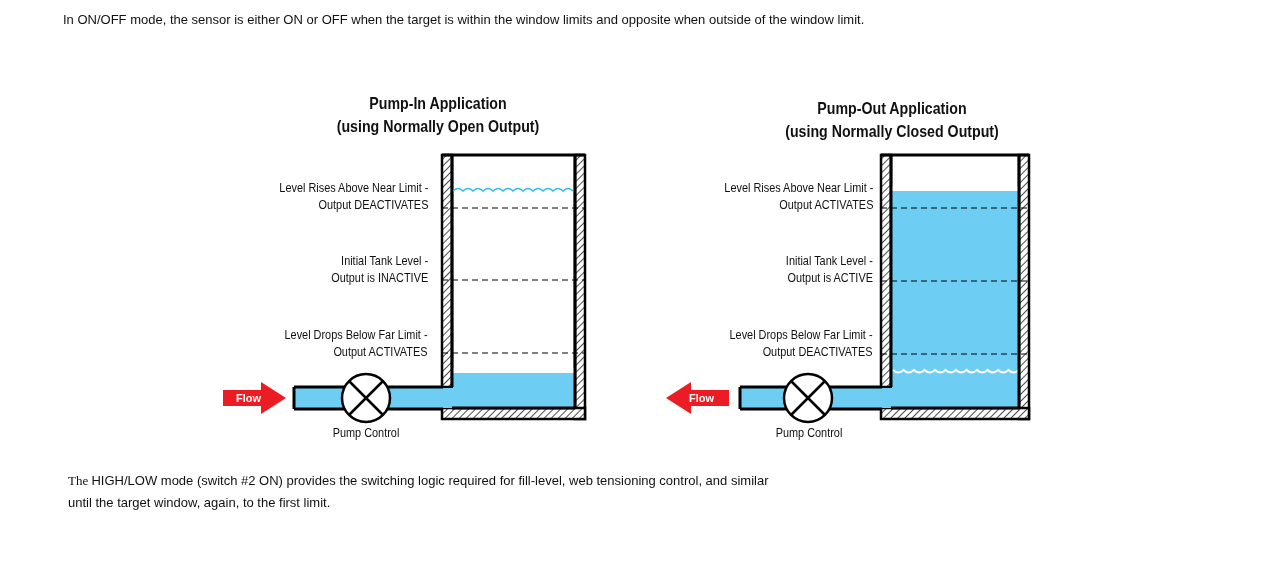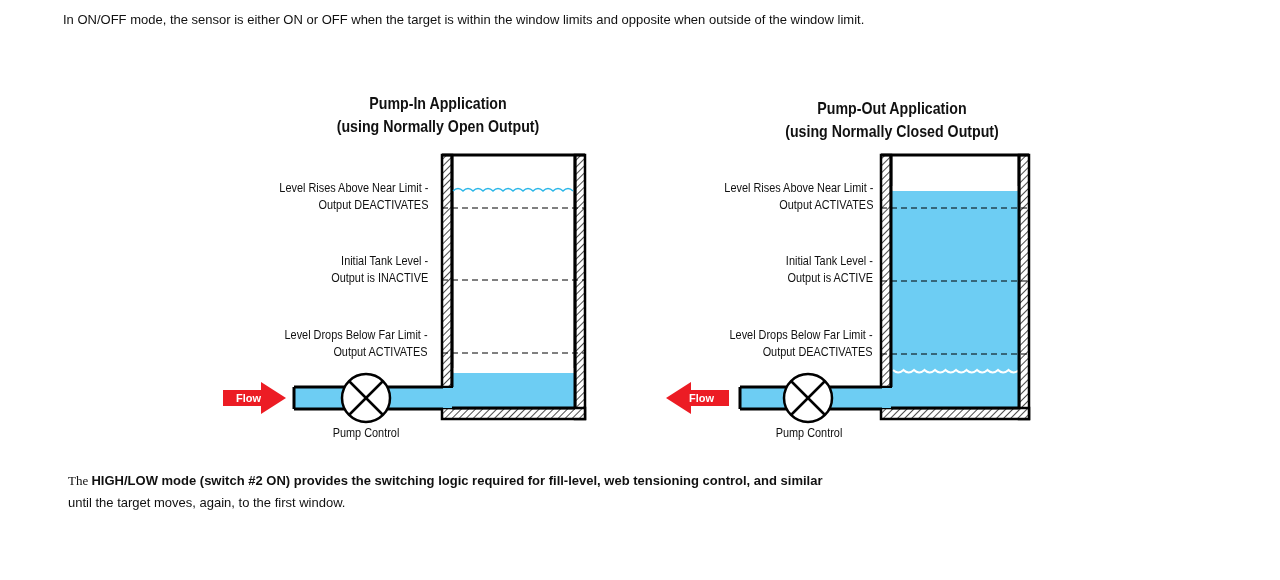--- a/index.html
+++ b/index.html
@@ -1,21 +1,21 @@
 <!DOCTYPE html>
 <html><head>
 <meta charset="utf-8">
 <style>
   html, body { margin: 0; padding: 0; background: #ffffff; }
   body { width: 1280px; height: 580px; position: relative; overflow: hidden;
          font-family: "Liberation Sans", sans-serif; color: #111; }
   .para { position: absolute; font-size: 13px; line-height: 21.5px; color: #111; }
   .para-top { left: 63px; top: 9px; width: 1140px; }
   .para-bottom { left: 68px; top: 470px; width: 1140px; }
-  .para b { font-weight: bold; }
+  .para b { font-weight: normal; }
   .title { position: absolute; text-align: center; font-weight: bold;
            font-size: 16.5px; line-height: 23px; color: #111; transform: scaleX(0.86); transform-origin: center top; }
   .lbl { position: absolute; text-align: right; font-size: 12.4px; line-height: 17px;
          color: #111; transform: scaleX(0.88); transform-origin: right top; white-space: nowrap; }
   .pump-lbl { position: absolute; font-size: 12.4px; color: #111; transform: scaleX(0.88);
               transform-origin: center top; white-space: nowrap; }
   svg.diagram { position: absolute; left: 0; top: 0; }
   .flow-text { font-family: "Liberation Sans", sans-serif; font-weight: bold; font-size: 11px; fill: #ffffff; }
 </style>
 </head>
@@ -127,15 +127,15 @@
   <div>Initial Tank Level -</div>
   <div>Output is ACTIVE</div>
 </div>
 <div class="lbl" style="right:407px; top:327px;">
   <div>Level Drops Below Far Limit -</div>
   <div>Output DEACTIVATES</div>
 </div>
 <div class="pump-lbl" style="left:769px; top:426px; width:80px; text-align:center;">Pump Control</div>
 
 <div class="para para-bottom">
-  <div><span style="white-space: pre; font-family: Liberation Serif, serif;">The </span><b style="white-space: pre;">HIGH/LOW</b><span style="white-space: pre; font-weight: bold;"> mode (switch #2 ON) provides the switching logic required for fill-level, web tensioning control, and similar</span></div>
-  <div>until the target moves, again, to the first window.</div>
+  <div><span style="white-space: pre; font-family: Liberation Serif, serif;">The </span><b style="white-space: pre;">HIGH/LOW</b><span style="white-space: pre;"> mode (switch #2 ON) provides the switching logic required for fill-level, web tensioning control, and similar</span></div>
+  <div>until the target window, again, to the first limit.</div>
 </div>
 
 </body></html>

